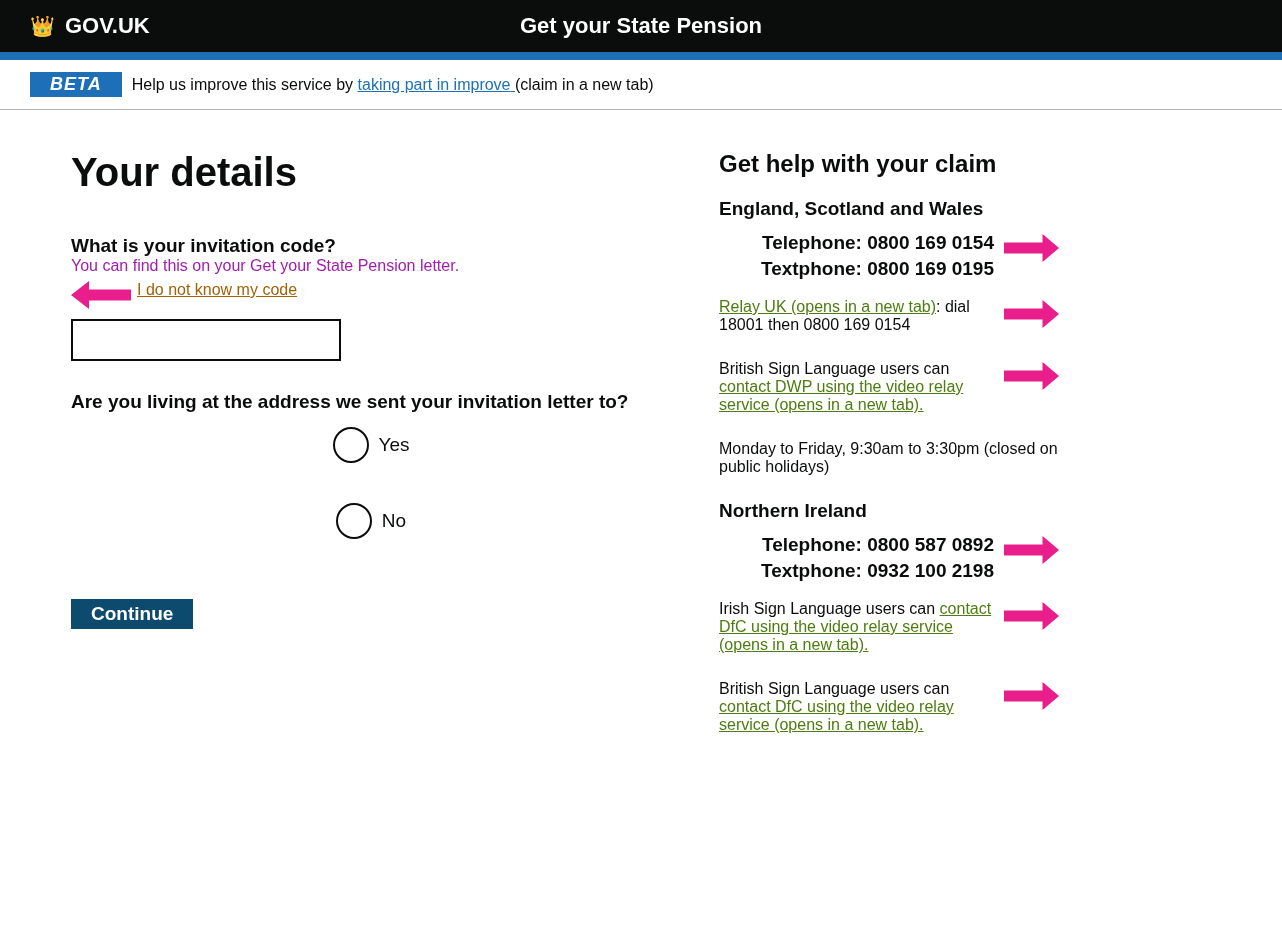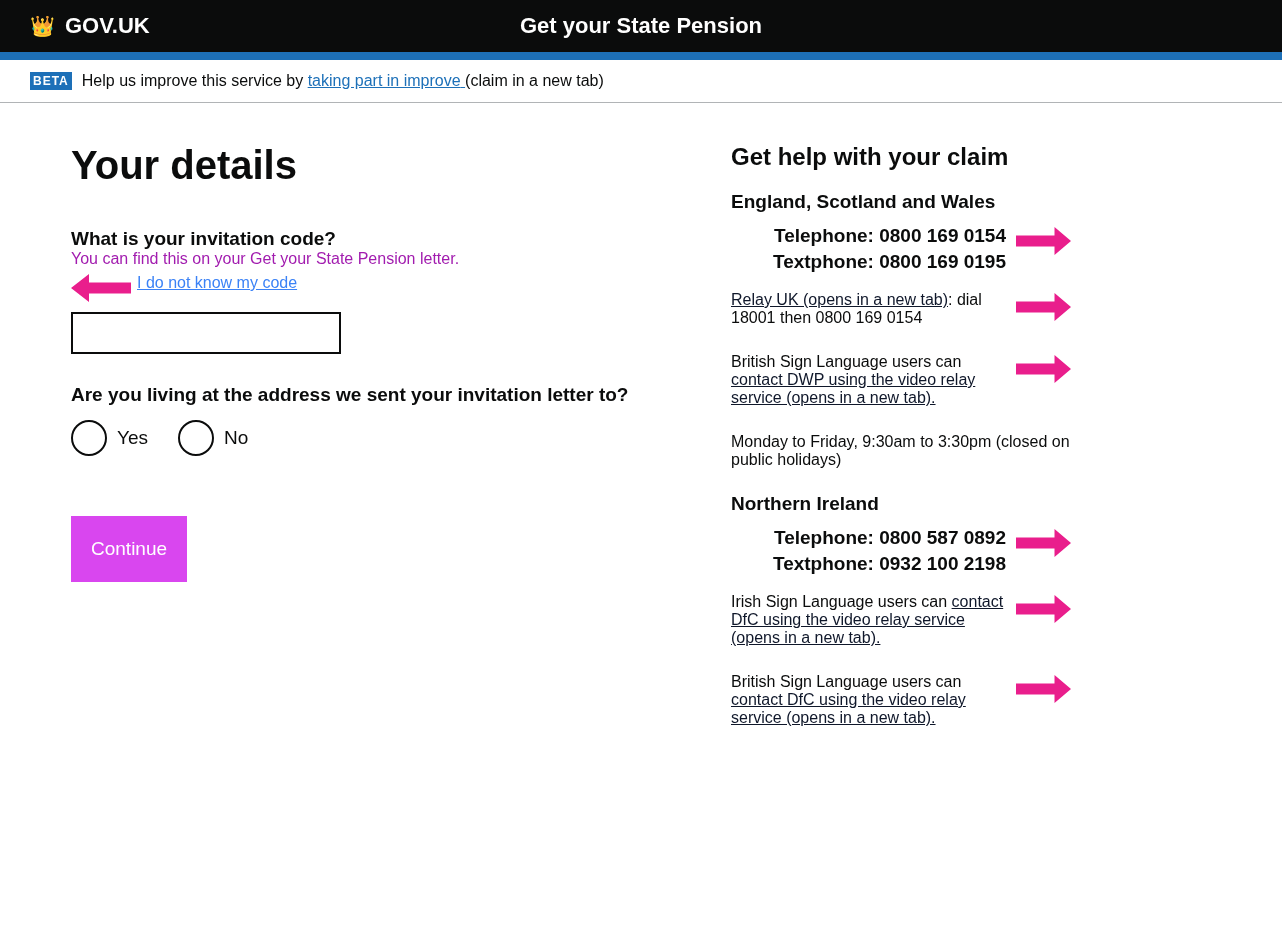--- a/index.html
+++ b/index.html
@@ -54,39 +54,40 @@
       border-bottom: 1px solid #b1b4b6;
       display: flex;
       align-items: center;
       gap: 10px;
       font-size: 16px;
     }
     .beta-tag {
       background: #1d70b8;
       color: #fff;
       font-weight: bold;
-      font-size: 12px;
-      padding: 2px 3px;
+      font-size: 18px;
+      padding: 2px 20px;
       letter-spacing: 1px;
+      font-style: italic;
     }
     .beta-text {
       color: #0b0c0c;
     }
     .beta-link {
       color: #1d70b8;
       text-decoration: underline;
     }
 
     
     .main-container {
       display: flex;
       max-width: 1200px;
       margin: 0 auto;
       padding: 40px 30px;
-      gap: 60px;
+      gap: 48px;
     }
 
     
     .left-content {
       flex: 1;
       max-width: 600px;
     }
 
     .page-title {
       font-size: 40px;
@@ -106,21 +107,21 @@
       display: block;
     }
 
     .form-hint {
       font-size: 16px;
       color: #a21caf;
       margin-bottom: 6px;
     }
 
     .form-link {
-      color: #3b82f6;
+      color: #a16207;
       text-decoration: underline;
       font-size: 16px;
       margin-bottom: 10px;
       display: inline-block;
     }
 
     .form-input {
       display: block;
       width: 270px;
       height: 42px;
@@ -156,29 +157,30 @@
       appearance: none;
       -webkit-appearance: none;
       cursor: pointer;
       flex-shrink: 0;
     }
 
     .radio-options-row {
       display: flex;
       gap: 30px;
       align-items: center;
+      flex-direction: column;
     }
 
     .continue-btn {
-      background: #d946ef;
+      background: #0c4a6e;
       color: #fff;
       border: none;
-      padding: 22px 20px;
-      font-size: 19px;
-      font-weight: normal;
+      padding: 4px 20px;
+      font-size: 19px;
+      font-weight: bold;
       cursor: pointer;
       margin-top: 20px;
     }
 
     
     .right-sidebar {
       width: 340px;
       flex-shrink: 0;
       position: relative;
     }
@@ -202,21 +204,21 @@
       text-align: right;
     }
 
     .sidebar-text {
       font-size: 16px;
       color: #0b0c0c;
       margin-bottom: 12px;
     }
 
     .sidebar-link {
-      color: #0f172a;
+      color: #4d7c0f;
       text-decoration: underline;
       font-size: 16px;
     }
 
     .sidebar-section {
       margin-bottom: 24px;
     }
 
     
     .left-arrow-container {

